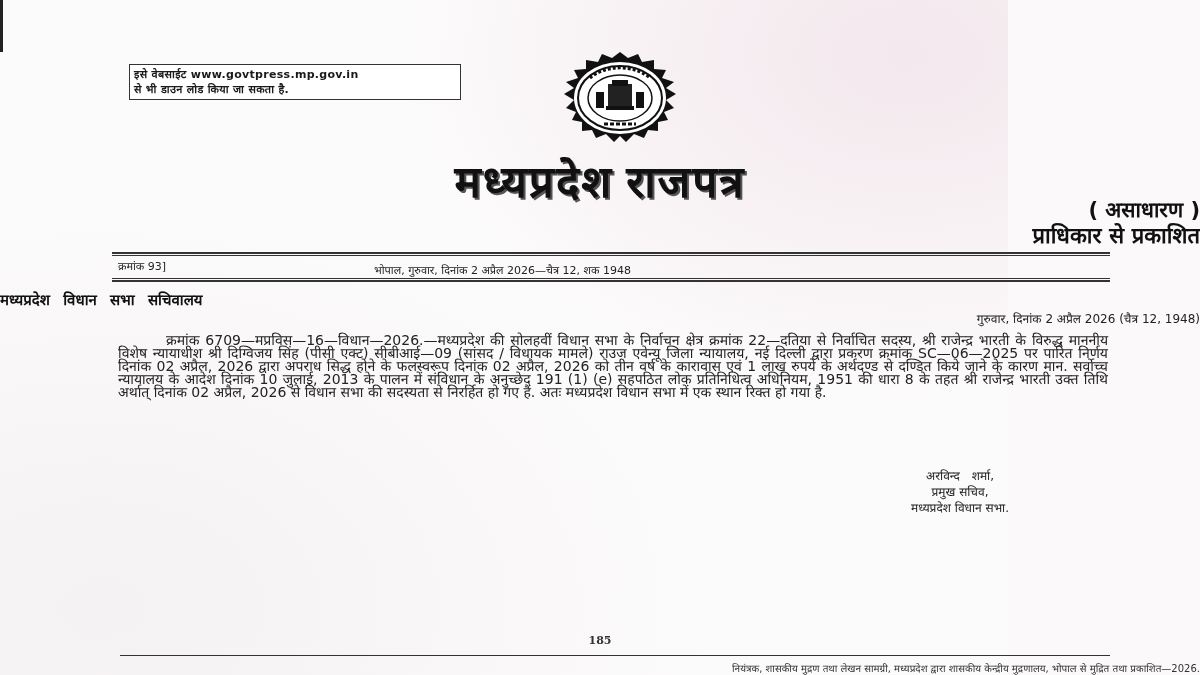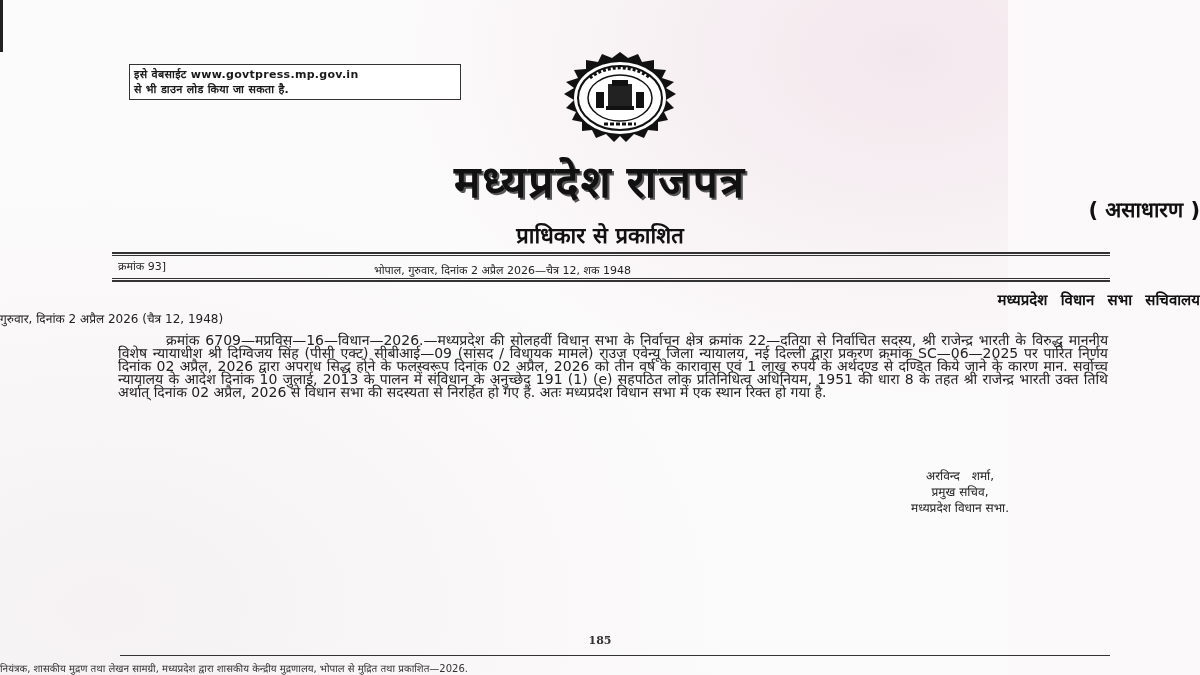--- a/index.html
+++ b/index.html
@@ -18,57 +18,57 @@
   .left-edge { position:absolute; left:0; top:0; width:3px; height:52px; background:#222; }
   .web-notice {
     position:absolute; left:129px; top:64px; width:322px;
     border:1.5px solid #333; padding:2px 4px;
     font-size:11px; line-height:15px; font-weight:bold; letter-spacing:0.3px;
     background:#fff;
   }
   .emblem { position:absolute; left:513px; top:52px; width:214px; height:92px; }
   .masthead {
     position:absolute; left:0; width:1200px; top:150px; text-align:center;
-    font-family:Liberation Sans, sans-serif; font-weight:bold; font-size:44px; letter-spacing:2px;
+    font-family:Liberation Serif, serif; font-weight:bold; font-size:44px; letter-spacing:2px;
     color:#111; text-shadow:2px 2px 0 #555;
   }
   .edition {
     position:absolute; left:0; width:1200px; top:195px; text-align:right;
     font-size:21px; font-weight:bold; color:#111;
   }
   .authority {
-    position:absolute; left:0; width:1200px; top:219px; text-align:center;
+    position:absolute; left:0; width:1200px; top:219px; text-align:right;
     font-size:22px; font-weight:bold; color:#111;
   }
   .rule { position:absolute; left:112px; width:998px; background:#333; }
   .issue-row {
     position:absolute; left:118px; top:258px; width:990px; height:18px;
     font-size:11px; line-height:18px; color:#222;text-align:right;
   }
   .issue-no { position:absolute; left:0; top:0; }
   .issue-date { position:absolute; left:256px; top:4px; }
   .dept {
-    position:absolute; left:0; width:1200px; top:289px; text-align:right;
+    position:absolute; left:0; width:1200px; top:289px; text-align:left;
     font-size:15px; font-weight:bold; word-spacing:8px; color:#111;
   }
   .dept-date {
-    position:absolute; left:0; width:1200px; top:310px; text-align:left;
+    position:absolute; left:0; width:1200px; top:310px; text-align:right;
     font-size:12px; color:#222;
   }
   .body-text {
     position:absolute; left:118px; top:334px; width:990px;
     font-size:14px; line-height:13px; text-align:justify; color:#222;
     text-indent:48px;
   }
   .sig { position:absolute; left:860px; top:468px; width:200px; text-align:center;
     font-size:12px; line-height:16px; color:#222; }
   .sig .name { font-weight:normal; word-spacing:8px; }
   .page-no { position:absolute; left:0; width:1200px; top:634px; text-align:center;
     font-family:"DejaVu Serif", serif; font-size:11px; font-weight:bold; color:#333; }
-  .footer { position:absolute; left:0; width:1200px; top:661px; text-align:left;
+  .footer { position:absolute; left:0; width:1200px; top:661px; text-align:right;
     font-size:10px; color:#333; }
 </style>
 </head>
 <body>
 
 <div class="page">
   <div class="left-edge"></div>
 
   <div class="web-notice">
     <div>इसे वेबसाईट www.govtpress.mp.gov.in</div>

